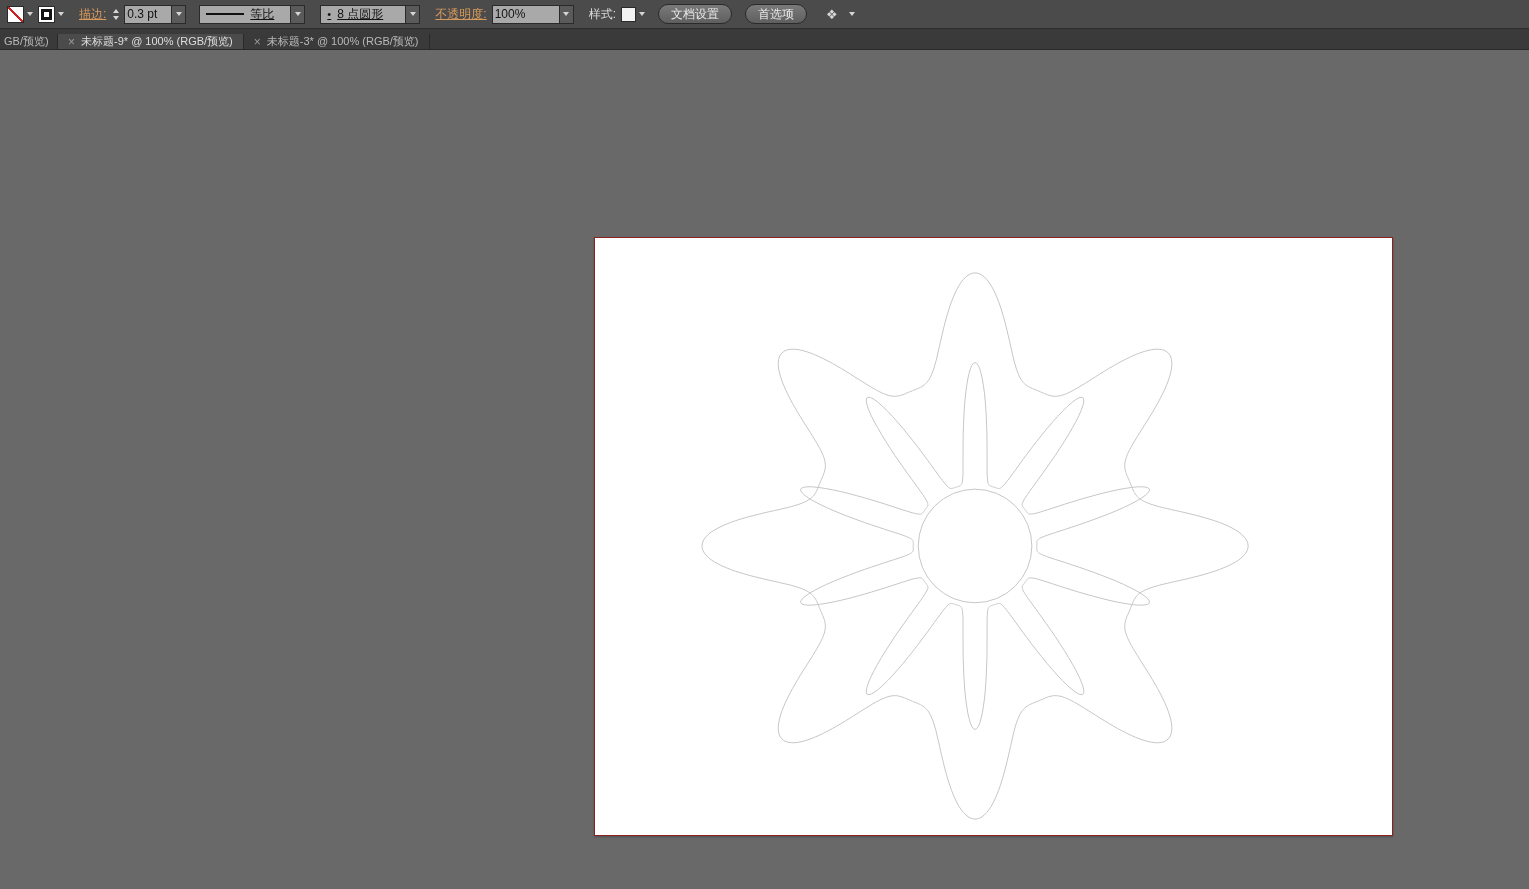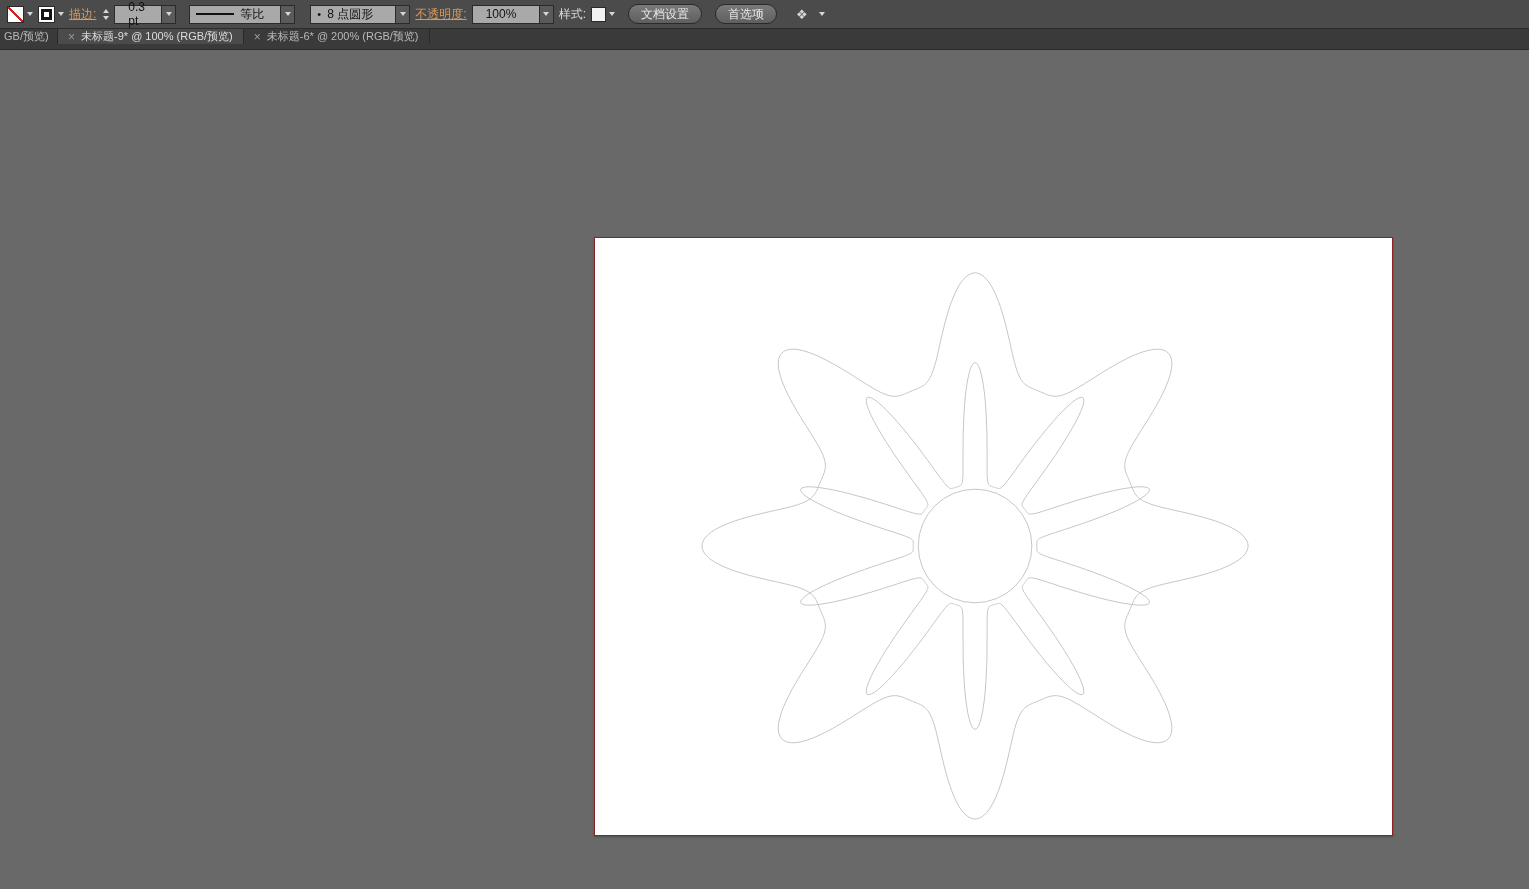--- a/index.html
+++ b/index.html
@@ -33,40 +33,40 @@
   }
   .swatch-wrap { display:flex; align-items:center; gap:3px; }
   .fill-swatch {
     width:17px; height:17px; background:#fff; border:1px solid #2a2a2a;
     background-image:linear-gradient(45deg, transparent 44%, #cc2222 44%, #cc2222 56%, transparent 56%);
   }
   .stroke-swatch { width:17px; height:17px; background:#fff; border:1px solid #2a2a2a; position:relative; }
   .stroke-swatch::after { content:""; position:absolute; inset:2px; border:3px solid #141414; }
   .mini-swatch { width:15px; height:15px; background:#f2f2f2; border:1px solid #2a2a2a; }
 
-  .bar-label { color:#dcdcdc; }
+  .bar-label { color:#dcdcdc; margin-left:10px; }
   .bar-label.link { color:#d89a5a; text-decoration:underline; cursor:pointer; }
 
   .stepper { display:flex; flex-direction:column; gap:3px; margin-left:2px; }
   .stepper span { cursor:pointer; }
 
   .field {
     height:19px; background:#a9a9a9; border:1px solid #2a2a2a;
-    color:#121212; display:flex; align-items:center; padding:0 13px;
+    color:#121212; display:flex; align-items:center; padding:0 2px;
   }
   .field.w-stroke { width:48px; }
   .field.w-opacity { width:68px; }
   .dd-btn {
     width:15px; height:19px; margin-left:-1px;
     background:#5a5a5a; border:1px solid #2a2a2a;
     display:flex; align-items:center; justify-content:center; cursor:pointer;
   }
   .dropdown {
     height:19px; background:#a9a9a9; border:1px solid #2a2a2a;
-    color:#121212; display:flex; align-items:center; gap:6px; padding:0 6px;
+    color:#121212; display:flex; align-items:center; gap:6px; padding:0 6px;text-decoration:underline;
   }
   .dropdown.profile { width:92px; }
   .dropdown.brush { width:86px; }
   .profile-line { width:38px; height:2px; background:#111; }
   .brush-dot { color:#121212; font-size:11px; }
 
   .push-btn {
     height:20px; padding:0 12px; margin-left:8px;
     background:linear-gradient(#7a7a7a,#5f5f5f);
     border:1px solid #2a2a2a; border-radius:10px;
@@ -74,21 +74,21 @@
   }
   .similar-icon {
     margin-left:14px; font-size:13px; color:#d8d8d8; cursor:pointer;
   }
 
   
   .tab-bar {
     height:21px; flex:0 0 21px;
     background:#3a3a3a;
     border-bottom:1px solid #292929;
-    display:flex; align-items:flex-start;
+    display:flex; align-items:flex-end;
     font-size:11px;
   }
   .tab {
     display:flex; align-items:center; gap:6px;
     padding:0 10px;
     background:#3a3a3a; color:#b9b9b9;
     border-right:1px solid #292929;
     white-space:nowrap; cursor:pointer;
   }
   .tab.partial { width:58px; overflow:hidden; padding:0 4px; }
@@ -183,21 +183,21 @@
   <div class="tab-bar">
     <div class="tab partial">
       <span class="tab-label">GB/预览)</span>
     </div>
     <div class="tab active">
       <span class="tab-close">×</span>
       <span class="tab-label">未标题-9* @ 100% (RGB/预览)</span>
     </div>
     <div class="tab">
       <span class="tab-close">×</span>
-      <span class="tab-label">未标题-6* @ 200% (RGB/预览)</span>
+      <span class="tab-label">未标题-3* @ 100% (RGB/预览)</span>
     </div>
   </div>
 
   <div class="canvas-area">
     <div class="artboard">
       <svg viewBox="0 0 799 599">
         <path fill="none" stroke-width="1" d="M381.0 35.0L383.4 35.3L385.8 36.1L388.1 37.4L390.4 39.2L392.7 41.6L394.9 44.3L397.0 47.5L399.0 51.1L401.0 55.1L402.8 59.3L404.6 63.8L406.3 68.5L407.8 73.3L409.3 78.3L410.7 83.3L412.0 88.3L413.2 93.3L414.4 98.2L415.5 103.0L416.5 107.6L417.5 112.0L418.5 116.2L419.4 120.2L420.3 123.9L421.3 127.3L422.2 130.5L423.2 133.3L424.2 135.9L425.2 138.3L426.2 140.3L427.3 142.1L428.4 143.7L429.5 145.1L430.7 146.3L432.0 147.4L433.2 148.3L434.5 149.1L435.8 149.8L437.1 150.4L438.5 151.0L439.8 151.6L441.2 152.1L442.6 152.7L443.9 153.2L445.3 153.8L446.6 154.4L448.0 154.9L449.3 155.5L450.7 156.1L452.0 156.7L453.4 157.2L454.8 157.7L456.2 158.1L457.7 158.4L459.2 158.7L460.9 158.8L462.5 158.8L464.3 158.6L466.3 158.3L468.3 157.8L470.5 157.0L472.9 156.1L475.4 155.0L478.1 153.6L481.0 152.0L484.1 150.3L487.3 148.3L490.8 146.2L494.5 143.9L498.3 141.5L502.3 139.0L506.4 136.3L510.7 133.7L515.1 131.0L519.6 128.4L524.1 125.8L528.6 123.4L533.2 121.1L537.7 118.9L542.1 117.0L546.4 115.3L550.6 113.9L554.6 112.8L558.3 112.0L561.9 111.6L565.1 111.6L568.0 111.9L570.6 112.6L572.9 113.8L574.7 115.3L576.2 117.1L577.4 119.4L578.1 122.0L578.4 124.9L578.4 128.1L578.0 131.7L577.2 135.4L576.1 139.4L574.7 143.6L573.0 147.9L571.1 152.3L568.9 156.8L566.6 161.4L564.2 165.9L561.6 170.4L559.0 174.9L556.3 179.3L553.7 183.6L551.0 187.7L548.5 191.7L546.1 195.5L543.8 199.2L541.7 202.7L539.7 205.9L538.0 209.0L536.4 211.9L535.0 214.6L533.9 217.1L533.0 219.5L532.2 221.7L531.7 223.7L531.4 225.7L531.2 227.5L531.2 229.1L531.3 230.8L531.6 232.3L531.9 233.8L532.3 235.2L532.8 236.6L533.3 238.0L533.9 239.3L534.5 240.7L535.1 242.0L535.6 243.4L536.2 244.7L536.8 246.1L537.3 247.4L537.9 248.8L538.4 250.2L539.0 251.5L539.6 252.9L540.2 254.2L540.9 255.5L541.7 256.8L542.6 258.0L543.7 259.3L544.9 260.5L546.3 261.6L547.9 262.7L549.7 263.8L551.7 264.8L554.1 265.8L556.7 266.8L559.5 267.8L562.7 268.7L566.1 269.7L569.8 270.6L573.8 271.5L578.0 272.5L582.4 273.5L587.0 274.5L591.8 275.6L596.7 276.8L601.7 278.0L606.7 279.3L611.7 280.7L616.7 282.2L621.5 283.7L626.2 285.4L630.7 287.2L634.9 289.0L638.9 291.0L642.5 293.0L645.7 295.1L648.4 297.3L650.8 299.6L652.6 301.9L653.9 304.2L654.7 306.6L655.0 309.0L654.7 311.4L653.9 313.8L652.6 316.1L650.8 318.4L648.4 320.7L645.7 322.9L642.5 325.0L638.9 327.0L634.9 329.0L630.7 330.8L626.2 332.6L621.5 334.3L616.7 335.8L611.7 337.3L606.7 338.7L601.7 340.0L596.7 341.2L591.8 342.4L587.0 343.5L582.4 344.5L578.0 345.5L573.8 346.5L569.8 347.4L566.1 348.3L562.7 349.3L559.5 350.2L556.7 351.2L554.1 352.2L551.7 353.2L549.7 354.2L547.9 355.3L546.3 356.4L544.9 357.5L543.7 358.7L542.6 360.0L541.7 361.2L540.9 362.5L540.2 363.8L539.6 365.1L539.0 366.5L538.4 367.8L537.9 369.2L537.3 370.6L536.8 371.9L536.2 373.3L535.6 374.6L535.1 376.0L534.5 377.3L533.9 378.7L533.3 380.0L532.8 381.4L532.3 382.8L531.9 384.2L531.6 385.7L531.3 387.2L531.2 388.9L531.2 390.5L531.4 392.3L531.7 394.3L532.2 396.3L533.0 398.5L533.9 400.9L535.0 403.4L536.4 406.1L538.0 409.0L539.7 412.1L541.7 415.3L543.8 418.8L546.1 422.5L548.5 426.3L551.0 430.3L553.7 434.4L556.3 438.7L559.0 443.1L561.6 447.6L564.2 452.1L566.6 456.6L568.9 461.2L571.1 465.7L573.0 470.1L574.7 474.4L576.1 478.6L577.2 482.6L578.0 486.3L578.4 489.9L578.4 493.1L578.1 496.0L577.4 498.6L576.2 500.9L574.7 502.7L572.9 504.2L570.6 505.4L568.0 506.1L565.1 506.4L561.9 506.4L558.3 506.0L554.6 505.2L550.6 504.1L546.4 502.7L542.1 501.0L537.7 499.1L533.2 496.9L528.6 494.6L524.1 492.2L519.6 489.6L515.1 487.0L510.7 484.3L506.4 481.7L502.3 479.0L498.3 476.5L494.5 474.1L490.8 471.8L487.3 469.7L484.1 467.7L481.0 466.0L478.1 464.4L475.4 463.0L472.9 461.9L470.5 461.0L468.3 460.2L466.3 459.7L464.3 459.4L462.5 459.2L460.9 459.2L459.2 459.3L457.7 459.6L456.2 459.9L454.8 460.3L453.4 460.8L452.0 461.3L450.7 461.9L449.3 462.5L448.0 463.1L446.6 463.6L445.3 464.2L443.9 464.8L442.6 465.3L441.2 465.9L439.8 466.4L438.5 467.0L437.1 467.6L435.8 468.2L434.5 468.9L433.2 469.7L432.0 470.6L430.7 471.7L429.5 472.9L428.4 474.3L427.3 475.9L426.2 477.7L425.2 479.7L424.2 482.1L423.2 484.7L422.2 487.5L421.3 490.7L420.3 494.1L419.4 497.8L418.5 501.8L417.5 506.0L416.5 510.4L415.5 515.0L414.4 519.8L413.2 524.7L412.0 529.7L410.7 534.7L409.3 539.7L407.8 544.7L406.3 549.5L404.6 554.2L402.8 558.7L401.0 562.9L399.0 566.9L397.0 570.5L394.9 573.7L392.7 576.4L390.4 578.8L388.1 580.6L385.8 581.9L383.4 582.7L381.0 583.0L378.6 582.7L376.2 581.9L373.9 580.6L371.6 578.8L369.3 576.4L367.1 573.7L365.0 570.5L363.0 566.9L361.0 562.9L359.2 558.7L357.4 554.2L355.7 549.5L354.2 544.7L352.7 539.7L351.3 534.7L350.0 529.7L348.8 524.7L347.6 519.8L346.5 515.0L345.5 510.4L344.5 506.0L343.5 501.8L342.6 497.8L341.7 494.1L340.7 490.7L339.8 487.5L338.8 484.7L337.8 482.1L336.8 479.7L335.8 477.7L334.7 475.9L333.6 474.3L332.5 472.9L331.3 471.7L330.0 470.6L328.8 469.7L327.5 468.9L326.2 468.2L324.9 467.6L323.5 467.0L322.2 466.4L320.8 465.9L319.4 465.3L318.1 464.8L316.7 464.2L315.4 463.6L314.0 463.1L312.7 462.5L311.3 461.9L310.0 461.3L308.6 460.8L307.2 460.3L305.8 459.9L304.3 459.6L302.8 459.3L301.1 459.2L299.5 459.2L297.7 459.4L295.7 459.7L293.7 460.2L291.5 461.0L289.1 461.9L286.6 463.0L283.9 464.4L281.0 466.0L277.9 467.7L274.7 469.7L271.2 471.8L267.5 474.1L263.7 476.5L259.7 479.0L255.6 481.7L251.3 484.3L246.9 487.0L242.4 489.6L237.9 492.2L233.4 494.6L228.8 496.9L224.3 499.1L219.9 501.0L215.6 502.7L211.4 504.1L207.4 505.2L203.7 506.0L200.1 506.4L196.9 506.4L194.0 506.1L191.4 505.4L189.1 504.2L187.3 502.7L185.8 500.9L184.6 498.6L183.9 496.0L183.6 493.1L183.6 489.9L184.0 486.3L184.8 482.6L185.9 478.6L187.3 474.4L189.0 470.1L190.9 465.7L193.1 461.2L195.4 456.6L197.8 452.1L200.4 447.6L203.0 443.1L205.7 438.7L208.3 434.4L211.0 430.3L213.5 426.3L215.9 422.5L218.2 418.8L220.3 415.3L222.3 412.1L224.0 409.0L225.6 406.1L227.0 403.4L228.1 400.9L229.0 398.5L229.8 396.3L230.3 394.3L230.6 392.3L230.8 390.5L230.8 388.9L230.7 387.2L230.4 385.7L230.1 384.2L229.7 382.8L229.2 381.4L228.7 380.0L228.1 378.7L227.5 377.3L226.9 376.0L226.4 374.6L225.8 373.3L225.2 371.9L224.7 370.6L224.1 369.2L223.6 367.8L223.0 366.5L222.4 365.1L221.8 363.8L221.1 362.5L220.3 361.2L219.4 360.0L218.3 358.7L217.1 357.5L215.7 356.4L214.1 355.3L212.3 354.2L210.3 353.2L207.9 352.2L205.3 351.2L202.5 350.2L199.3 349.3L195.9 348.3L192.2 347.4L188.2 346.5L184.0 345.5L179.6 344.5L175.0 343.5L170.2 342.4L165.3 341.2L160.3 340.0L155.3 338.7L150.3 337.3L145.3 335.8L140.5 334.3L135.8 332.6L131.3 330.8L127.1 329.0L123.1 327.0L119.5 325.0L116.3 322.9L113.6 320.7L111.2 318.4L109.4 316.1L108.1 313.8L107.3 311.4L107.0 309.0L107.3 306.6L108.1 304.2L109.4 301.9L111.2 299.6L113.6 297.3L116.3 295.1L119.5 293.0L123.1 291.0L127.1 289.0L131.3 287.2L135.8 285.4L140.5 283.7L145.3 282.2L150.3 280.7L155.3 279.3L160.3 278.0L165.3 276.8L170.2 275.6L175.0 274.5L179.6 273.5L184.0 272.5L188.2 271.5L192.2 270.6L195.9 269.7L199.3 268.7L202.5 267.8L205.3 266.8L207.9 265.8L210.3 264.8L212.3 263.8L214.1 262.7L215.7 261.6L217.1 260.5L218.3 259.3L219.4 258.0L220.3 256.8L221.1 255.5L221.8 254.2L222.4 252.9L223.0 251.5L223.6 250.2L224.1 248.8L224.7 247.4L225.2 246.1L225.8 244.7L226.4 243.4L226.9 242.0L227.5 240.7L228.1 239.3L228.7 238.0L229.2 236.6L229.7 235.2L230.1 233.8L230.4 232.3L230.7 230.8L230.8 229.1L230.8 227.5L230.6 225.7L230.3 223.7L229.8 221.7L229.0 219.5L228.1 217.1L227.0 214.6L225.6 211.9L224.0 209.0L222.3 205.9L220.3 202.7L218.2 199.2L215.9 195.5L213.5 191.7L211.0 187.7L208.3 183.6L205.7 179.3L203.0 174.9L200.4 170.4L197.8 165.9L195.4 161.4L193.1 156.8L190.9 152.3L189.0 147.9L187.3 143.6L185.9 139.4L184.8 135.4L184.0 131.7L183.6 128.1L183.6 124.9L183.9 122.0L184.6 119.4L185.8 117.1L187.3 115.3L189.1 113.8L191.4 112.6L194.0 111.9L196.9 111.6L200.1 111.6L203.7 112.0L207.4 112.8L211.4 113.9L215.6 115.3L219.9 117.0L224.3 118.9L228.8 121.1L233.4 123.4L237.9 125.8L242.4 128.4L246.9 131.0L251.3 133.7L255.6 136.3L259.7 139.0L263.7 141.5L267.5 143.9L271.2 146.2L274.7 148.3L277.9 150.3L281.0 152.0L283.9 153.6L286.6 155.0L289.1 156.1L291.5 157.0L293.7 157.8L295.7 158.3L297.7 158.6L299.5 158.8L301.1 158.8L302.8 158.7L304.3 158.4L305.8 158.1L307.2 157.7L308.6 157.2L310.0 156.7L311.3 156.1L312.7 155.5L314.0 154.9L315.4 154.4L316.7 153.8L318.1 153.2L319.4 152.7L320.8 152.1L322.2 151.6L323.5 151.0L324.9 150.4L326.2 149.8L327.5 149.1L328.8 148.3L330.0 147.4L331.3 146.3L332.5 145.1L333.6 143.7L334.7 142.1L335.8 140.3L336.8 138.3L337.8 135.9L338.8 133.3L339.8 130.5L340.7 127.3L341.7 123.9L342.6 120.2L343.5 116.2L344.5 112.0L345.5 107.6L346.5 103.0L347.6 98.2L348.8 93.3L350.0 88.3L351.3 83.3L352.7 78.3L354.2 73.3L355.7 68.5L357.4 63.8L359.2 59.3L361.0 55.1L363.0 51.1L365.0 47.5L367.1 44.3L369.3 41.6L371.6 39.2L373.9 37.4L376.2 36.1L378.6 35.3L381.0 35.0Z" stroke="#c6c6c6"></path>
         <path fill="none" stroke-width="1" d="M381.0 125.0L382.6 125.7L384.2 127.8L385.7 131.2L387.0 135.8L388.3 141.5L389.4 148.1L390.4 155.5L391.2 163.4L391.8 171.6L392.3 179.9L392.6 188.1L392.9 196.2L393.0 203.8L393.0 210.9L393.1 217.4L393.1 223.2L393.1 228.3L393.1 232.7L393.1 236.4L393.3 239.5L393.4 241.9L393.7 243.9L393.9 245.4L394.3 246.5L394.7 247.3L395.1 247.9L395.6 248.3L396.0 248.7L396.5 248.9L397.1 249.1L397.6 249.2L398.1 249.4L398.6 249.6L399.1 249.7L399.6 249.9L400.2 250.0L400.7 250.2L401.2 250.4L401.7 250.6L402.2 250.7L402.7 250.9L403.2 251.1L403.8 251.2L404.3 251.3L404.9 251.4L405.5 251.3L406.2 251.1L407.0 250.6L407.9 249.9L409.0 248.9L410.4 247.4L412.0 245.5L413.8 243.1L416.1 240.2L418.7 236.6L421.7 232.5L425.1 227.8L428.9 222.5L433.2 216.8L437.7 210.7L442.6 204.4L447.8 197.9L453.0 191.4L458.4 185.2L463.6 179.3L468.7 173.9L473.5 169.2L477.9 165.3L481.7 162.4L485.0 160.5L487.4 159.8L489.2 160.1L490.0 161.6L490.1 164.3L489.3 167.9L487.7 172.4L485.4 177.8L482.4 183.8L478.8 190.3L474.8 197.2L470.5 204.2L466.0 211.2L461.5 218.1L456.9 224.7L452.5 230.9L448.4 236.7L444.6 242.0L441.2 246.7L438.2 250.8L435.6 254.4L433.5 257.4L431.8 260.0L430.5 262.0L429.5 263.8L428.9 265.1L428.5 266.2L428.3 267.1L428.3 267.9L428.4 268.5L428.6 269.0L428.9 269.5L429.2 270.0L429.5 270.4L429.9 270.8L430.2 271.3L430.5 271.7L430.8 272.1L431.2 272.6L431.5 273.0L431.8 273.4L432.1 273.9L432.4 274.3L432.7 274.8L433.0 275.2L433.4 275.6L433.7 276.0L434.2 276.4L434.7 276.7L435.4 276.9L436.3 277.0L437.5 277.0L439.0 276.8L440.9 276.5L443.3 275.9L446.3 275.0L449.8 273.9L454.0 272.6L458.9 271.0L464.4 269.2L470.6 267.2L477.4 265.1L484.7 262.8L492.3 260.6L500.3 258.4L508.4 256.2L516.4 254.3L524.1 252.6L531.4 251.3L538.0 250.3L543.8 249.7L548.7 249.6L552.4 250.0L554.8 250.8L556.0 252.1L555.8 253.9L554.3 256.0L551.5 258.5L547.6 261.2L542.5 264.2L536.6 267.3L529.9 270.5L522.7 273.7L515.1 276.8L507.3 279.8L499.5 282.7L492.0 285.4L484.8 287.9L478.0 290.1L471.9 292.2L466.3 294.0L461.5 295.5L457.3 296.9L453.8 298.1L450.9 299.2L448.6 300.1L446.8 300.9L445.5 301.6L444.6 302.3L443.9 302.9L443.5 303.5L443.2 304.1L443.0 304.7L443.0 305.2L443.0 305.8L443.0 306.3L443.0 306.8L443.0 307.4L443.0 307.9L443.0 308.5L443.0 309.0L443.0 309.5L443.0 310.1L443.0 310.6L443.0 311.2L443.0 311.7L443.0 312.2L443.0 312.8L443.0 313.3L443.2 313.9L443.5 314.5L443.9 315.1L444.6 315.7L445.5 316.4L446.8 317.1L448.6 317.9L450.9 318.8L453.8 319.9L457.3 321.1L461.5 322.5L466.3 324.0L471.9 325.8L478.0 327.9L484.8 330.1L492.0 332.6L499.5 335.3L507.3 338.2L515.1 341.2L522.7 344.3L529.9 347.5L536.6 350.7L542.5 353.8L547.6 356.8L551.5 359.5L554.3 362.0L555.8 364.1L556.0 365.9L554.8 367.2L552.4 368.0L548.7 368.4L543.8 368.3L538.0 367.7L531.4 366.7L524.1 365.4L516.4 363.7L508.4 361.8L500.3 359.6L492.3 357.4L484.7 355.2L477.4 352.9L470.6 350.8L464.4 348.8L458.9 347.0L454.0 345.4L449.8 344.1L446.3 343.0L443.3 342.1L440.9 341.5L439.0 341.2L437.5 341.0L436.3 341.0L435.4 341.1L434.7 341.3L434.2 341.6L433.7 342.0L433.4 342.4L433.0 342.8L432.7 343.2L432.4 343.7L432.1 344.1L431.8 344.6L431.5 345.0L431.2 345.4L430.8 345.9L430.5 346.3L430.2 346.7L429.9 347.2L429.5 347.6L429.2 348.0L428.9 348.5L428.6 349.0L428.4 349.5L428.3 350.1L428.3 350.9L428.5 351.8L428.9 352.9L429.5 354.2L430.5 356.0L431.8 358.0L433.5 360.6L435.6 363.6L438.2 367.2L441.2 371.3L444.6 376.0L448.4 381.3L452.5 387.1L456.9 393.3L461.5 399.9L466.0 406.8L470.5 413.8L474.8 420.8L478.8 427.7L482.4 434.2L485.4 440.2L487.7 445.6L489.3 450.1L490.1 453.7L490.0 456.4L489.2 457.9L487.4 458.2L485.0 457.5L481.7 455.6L477.9 452.7L473.5 448.8L468.7 444.1L463.6 438.7L458.4 432.8L453.0 426.6L447.8 420.1L442.6 413.6L437.7 407.3L433.2 401.2L428.9 395.5L425.1 390.2L421.7 385.5L418.7 381.4L416.1 377.8L413.8 374.9L412.0 372.5L410.4 370.6L409.0 369.1L407.9 368.1L407.0 367.4L406.2 366.9L405.5 366.7L404.9 366.6L404.3 366.7L403.8 366.8L403.2 366.9L402.7 367.1L402.2 367.3L401.7 367.4L401.2 367.6L400.7 367.8L400.2 368.0L399.6 368.1L399.1 368.3L398.6 368.4L398.1 368.6L397.6 368.8L397.1 368.9L396.5 369.1L396.0 369.3L395.6 369.7L395.1 370.1L394.7 370.7L394.3 371.5L393.9 372.6L393.7 374.1L393.4 376.1L393.3 378.5L393.1 381.6L393.1 385.3L393.1 389.7L393.1 394.8L393.1 400.6L393.0 407.1L393.0 414.2L392.9 421.8L392.6 429.9L392.3 438.1L391.8 446.4L391.2 454.6L390.4 462.5L389.4 469.9L388.3 476.5L387.0 482.2L385.7 486.8L384.2 490.2L382.6 492.3L381.0 493.0L379.4 492.3L377.8 490.2L376.3 486.8L375.0 482.2L373.7 476.5L372.6 469.9L371.6 462.5L370.8 454.6L370.2 446.4L369.7 438.1L369.4 429.9L369.1 421.8L369.0 414.2L369.0 407.1L368.9 400.6L368.9 394.8L368.9 389.7L368.9 385.3L368.9 381.6L368.7 378.5L368.6 376.1L368.3 374.1L368.1 372.6L367.7 371.5L367.3 370.7L366.9 370.1L366.4 369.7L366.0 369.3L365.5 369.1L364.9 368.9L364.4 368.8L363.9 368.6L363.4 368.4L362.9 368.3L362.4 368.1L361.8 368.0L361.3 367.8L360.8 367.6L360.3 367.4L359.8 367.3L359.3 367.1L358.8 366.9L358.2 366.8L357.7 366.7L357.1 366.6L356.5 366.7L355.8 366.9L355.0 367.4L354.1 368.1L353.0 369.1L351.6 370.6L350.0 372.5L348.2 374.9L345.9 377.8L343.3 381.4L340.3 385.5L336.9 390.2L333.1 395.5L328.8 401.2L324.3 407.3L319.4 413.6L314.2 420.1L309.0 426.6L303.6 432.8L298.4 438.7L293.3 444.1L288.5 448.8L284.1 452.7L280.3 455.6L277.0 457.5L274.6 458.2L272.8 457.9L272.0 456.4L271.9 453.7L272.7 450.1L274.3 445.6L276.6 440.2L279.6 434.2L283.2 427.7L287.2 420.8L291.5 413.8L296.0 406.8L300.5 399.9L305.1 393.3L309.5 387.1L313.6 381.3L317.4 376.0L320.8 371.3L323.8 367.2L326.4 363.6L328.5 360.6L330.2 358.0L331.5 356.0L332.5 354.2L333.1 352.9L333.5 351.8L333.7 350.9L333.7 350.1L333.6 349.5L333.4 349.0L333.1 348.5L332.8 348.0L332.5 347.6L332.1 347.2L331.8 346.7L331.5 346.3L331.2 345.9L330.8 345.4L330.5 345.0L330.2 344.6L329.9 344.1L329.6 343.7L329.3 343.2L329.0 342.8L328.6 342.4L328.3 342.0L327.8 341.6L327.3 341.3L326.6 341.1L325.7 341.0L324.5 341.0L323.0 341.2L321.1 341.5L318.7 342.1L315.7 343.0L312.2 344.1L308.0 345.4L303.1 347.0L297.6 348.8L291.4 350.8L284.6 352.9L277.3 355.2L269.7 357.4L261.7 359.6L253.6 361.8L245.6 363.7L237.9 365.4L230.6 366.7L224.0 367.7L218.2 368.3L213.3 368.4L209.6 368.0L207.2 367.2L206.0 365.9L206.2 364.1L207.7 362.0L210.5 359.5L214.4 356.8L219.5 353.8L225.4 350.7L232.1 347.5L239.3 344.3L246.9 341.2L254.7 338.2L262.5 335.3L270.0 332.6L277.2 330.1L284.0 327.9L290.1 325.8L295.7 324.0L300.5 322.5L304.7 321.1L308.2 319.9L311.1 318.8L313.4 317.9L315.2 317.1L316.5 316.4L317.4 315.7L318.1 315.1L318.5 314.5L318.8 313.9L319.0 313.3L319.0 312.8L319.0 312.2L319.0 311.7L319.0 311.2L319.0 310.6L319.0 310.1L319.0 309.5L319.0 309.0L319.0 308.5L319.0 307.9L319.0 307.4L319.0 306.8L319.0 306.3L319.0 305.8L319.0 305.2L319.0 304.7L318.8 304.1L318.5 303.5L318.1 302.9L317.4 302.3L316.5 301.6L315.2 300.9L313.4 300.1L311.1 299.2L308.2 298.1L304.7 296.9L300.5 295.5L295.7 294.0L290.1 292.2L284.0 290.1L277.2 287.9L270.0 285.4L262.5 282.7L254.7 279.8L246.9 276.8L239.3 273.7L232.1 270.5L225.4 267.3L219.5 264.2L214.4 261.2L210.5 258.5L207.7 256.0L206.2 253.9L206.0 252.1L207.2 250.8L209.6 250.0L213.3 249.6L218.2 249.7L224.0 250.3L230.6 251.3L237.9 252.6L245.6 254.3L253.6 256.2L261.7 258.4L269.7 260.6L277.3 262.8L284.6 265.1L291.4 267.2L297.6 269.2L303.1 271.0L308.0 272.6L312.2 273.9L315.7 275.0L318.7 275.9L321.1 276.5L323.0 276.8L324.5 277.0L325.7 277.0L326.6 276.9L327.3 276.7L327.8 276.4L328.3 276.0L328.6 275.6L329.0 275.2L329.3 274.8L329.6 274.3L329.9 273.9L330.2 273.4L330.5 273.0L330.8 272.6L331.2 272.1L331.5 271.7L331.8 271.3L332.1 270.8L332.5 270.4L332.8 270.0L333.1 269.5L333.4 269.0L333.6 268.5L333.7 267.9L333.7 267.1L333.5 266.2L333.1 265.1L332.5 263.8L331.5 262.0L330.2 260.0L328.5 257.4L326.4 254.4L323.8 250.8L320.8 246.7L317.4 242.0L313.6 236.7L309.5 230.9L305.1 224.7L300.5 218.1L296.0 211.2L291.5 204.2L287.2 197.2L283.2 190.3L279.6 183.8L276.6 177.8L274.3 172.4L272.7 167.9L271.9 164.3L272.0 161.6L272.8 160.1L274.6 159.8L277.0 160.5L280.3 162.4L284.1 165.3L288.5 169.2L293.3 173.9L298.4 179.3L303.6 185.2L309.0 191.4L314.2 197.9L319.4 204.4L324.3 210.7L328.8 216.8L333.1 222.5L336.9 227.8L340.3 232.5L343.3 236.6L345.9 240.2L348.2 243.1L350.0 245.5L351.6 247.4L353.0 248.9L354.1 249.9L355.0 250.6L355.8 251.1L356.5 251.3L357.1 251.4L357.7 251.3L358.2 251.2L358.8 251.1L359.3 250.9L359.8 250.7L360.3 250.6L360.8 250.4L361.3 250.2L361.8 250.0L362.4 249.9L362.9 249.7L363.4 249.6L363.9 249.4L364.4 249.2L364.9 249.1L365.5 248.9L366.0 248.7L366.4 248.3L366.9 247.9L367.3 247.3L367.7 246.5L368.1 245.4L368.3 243.9L368.6 241.9L368.7 239.5L368.9 236.4L368.9 232.7L368.9 228.3L368.9 223.2L368.9 217.4L369.0 210.9L369.0 203.8L369.1 196.2L369.4 188.1L369.7 179.9L370.2 171.6L370.8 163.4L371.6 155.5L372.6 148.1L373.7 141.5L375.0 135.8L376.3 131.2L377.8 127.8L379.4 125.7L381.0 125.0Z" stroke="#c6c6c6"></path>
         <circle fill="none" stroke-width="1" cx="381" cy="309" r="57" stroke="#c6c6c6"></circle>
       </svg>

